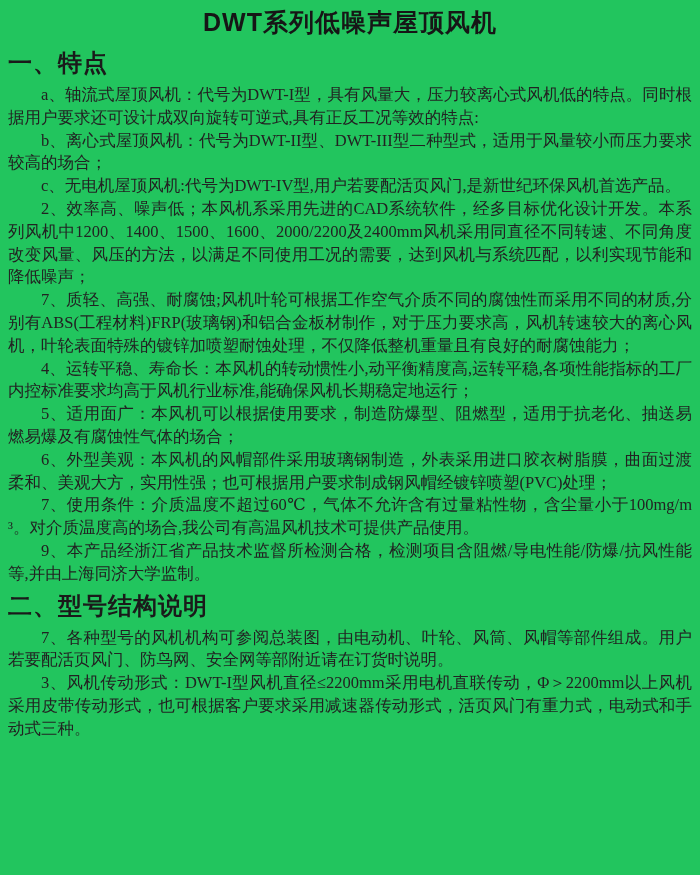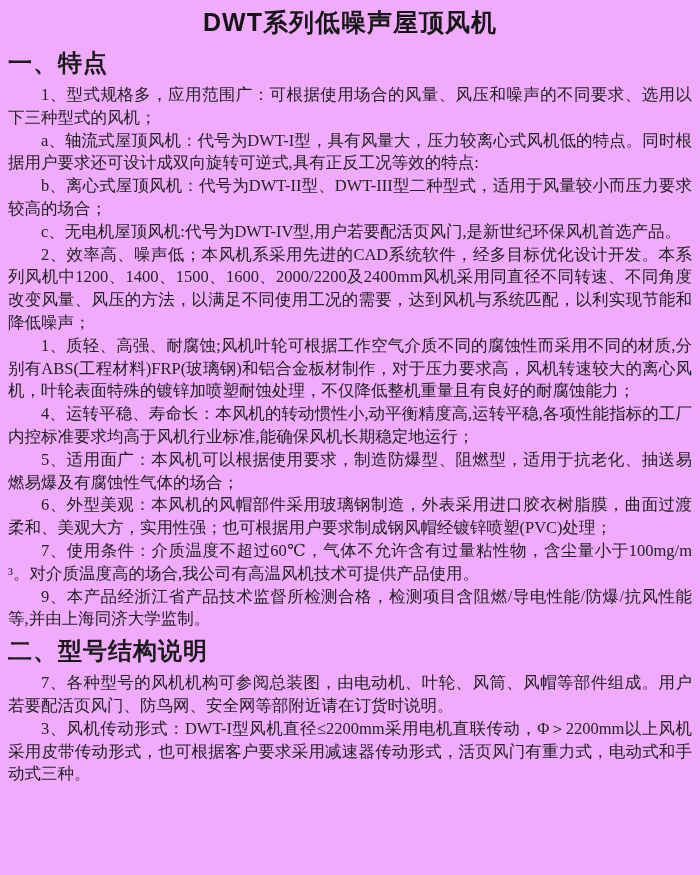--- a/index.html
+++ b/index.html
@@ -6,21 +6,21 @@
     margin: 0;
     padding: 0;
     background: #ffffff;
   }
   .page {
     position: relative;
     width: 700px;
     height: 875px;
     box-sizing: border-box;
     padding: 4px 8px 0 8px;
-    background: #f0abfc;
+    background: #22c55e;
     color: #1e1e1e;
     overflow: hidden;
   }
   h1.doc-title {
     margin: 2px 0 8px 0;
     text-align: center;
     font-family: "Liberation Sans", "DejaVu Sans", sans-serif;
     font-weight: bold;
     font-size: 25px;
     letter-spacing: 1px;
@@ -48,26 +48,25 @@
 </head>
 <body>
 
 <div class="page">
 
   <h1 class="doc-title">DWT系列低噪声屋顶风机</h1>
 
   <section>
     <h2 class="sec-heading">一、特点</h2>
 
-    <p class="body-par">1、型式规格多，应用范围广：可根据使用场合的风量、风压和噪声的不同要求、选用以下三种型式的风机；</p>
     <p class="body-par">a、轴流式屋顶风机：代号为DWT-I型，具有风量大，压力较离心式风机低的特点。同时根据用户要求还可设计成双向旋转可逆式,具有正反工况等效的特点:</p>
     <p class="body-par">b、离心式屋顶风机：代号为DWT-II型、DWT-III型二种型式，适用于风量较小而压力要求较高的场合；</p>
     <p class="body-par">c、无电机屋顶风机:代号为DWT-IV型,用户若要配活页风门,是新世纪环保风机首选产品。</p>
     <p class="body-par">2、效率高、噪声低；本风机系采用先进的CAD系统软件，经多目标优化设计开发。本系列风机中1200、1400、1500、1600、2000/2200及2400mm风机采用同直径不同转速、不同角度改变风量、风压的方法，以满足不同使用工况的需要，达到风机与系统匹配，以利实现节能和降低噪声；</p>
-    <p class="body-par">1、质轻、高强、耐腐蚀;风机叶轮可根据工作空气介质不同的腐蚀性而采用不同的材质,分别有ABS(工程材料)FRP(玻璃钢)和铝合金板材制作，对于压力要求高，风机转速较大的离心风机，叶轮表面特殊的镀锌加喷塑耐蚀处理，不仅降低整机重量且有良好的耐腐蚀能力；</p>
+    <p class="body-par">7、质轻、高强、耐腐蚀;风机叶轮可根据工作空气介质不同的腐蚀性而采用不同的材质,分别有ABS(工程材料)FRP(玻璃钢)和铝合金板材制作，对于压力要求高，风机转速较大的离心风机，叶轮表面特殊的镀锌加喷塑耐蚀处理，不仅降低整机重量且有良好的耐腐蚀能力；</p>
     <p class="body-par">4、运转平稳、寿命长：本风机的转动惯性小,动平衡精度高,运转平稳,各项性能指标的工厂内控标准要求均高于风机行业标准,能确保风机长期稳定地运行；</p>
     <p class="body-par">5、适用面广：本风机可以根据使用要求，制造防爆型、阻燃型，适用于抗老化、抽送易燃易爆及有腐蚀性气体的场合；</p>
     <p class="body-par">6、外型美观：本风机的风帽部件采用玻璃钢制造，外表采用进口胶衣树脂膜，曲面过渡柔和、美观大方，实用性强；也可根据用户要求制成钢风帽经镀锌喷塑(PVC)处理；</p>
     <p class="body-par">7、使用条件：介质温度不超过60℃，气体不允许含有过量粘性物，含尘量小于100mg/m³。对介质温度高的场合,我公司有高温风机技术可提供产品使用。</p>
     <p class="body-par">9、本产品经浙江省产品技术监督所检测合格，检测项目含阻燃/导电性能/防爆/抗风性能等,并由上海同济大学监制。</p>
   </section>
 
   <section>
     <h2 class="sec-heading">二、型号结构说明</h2>
 

